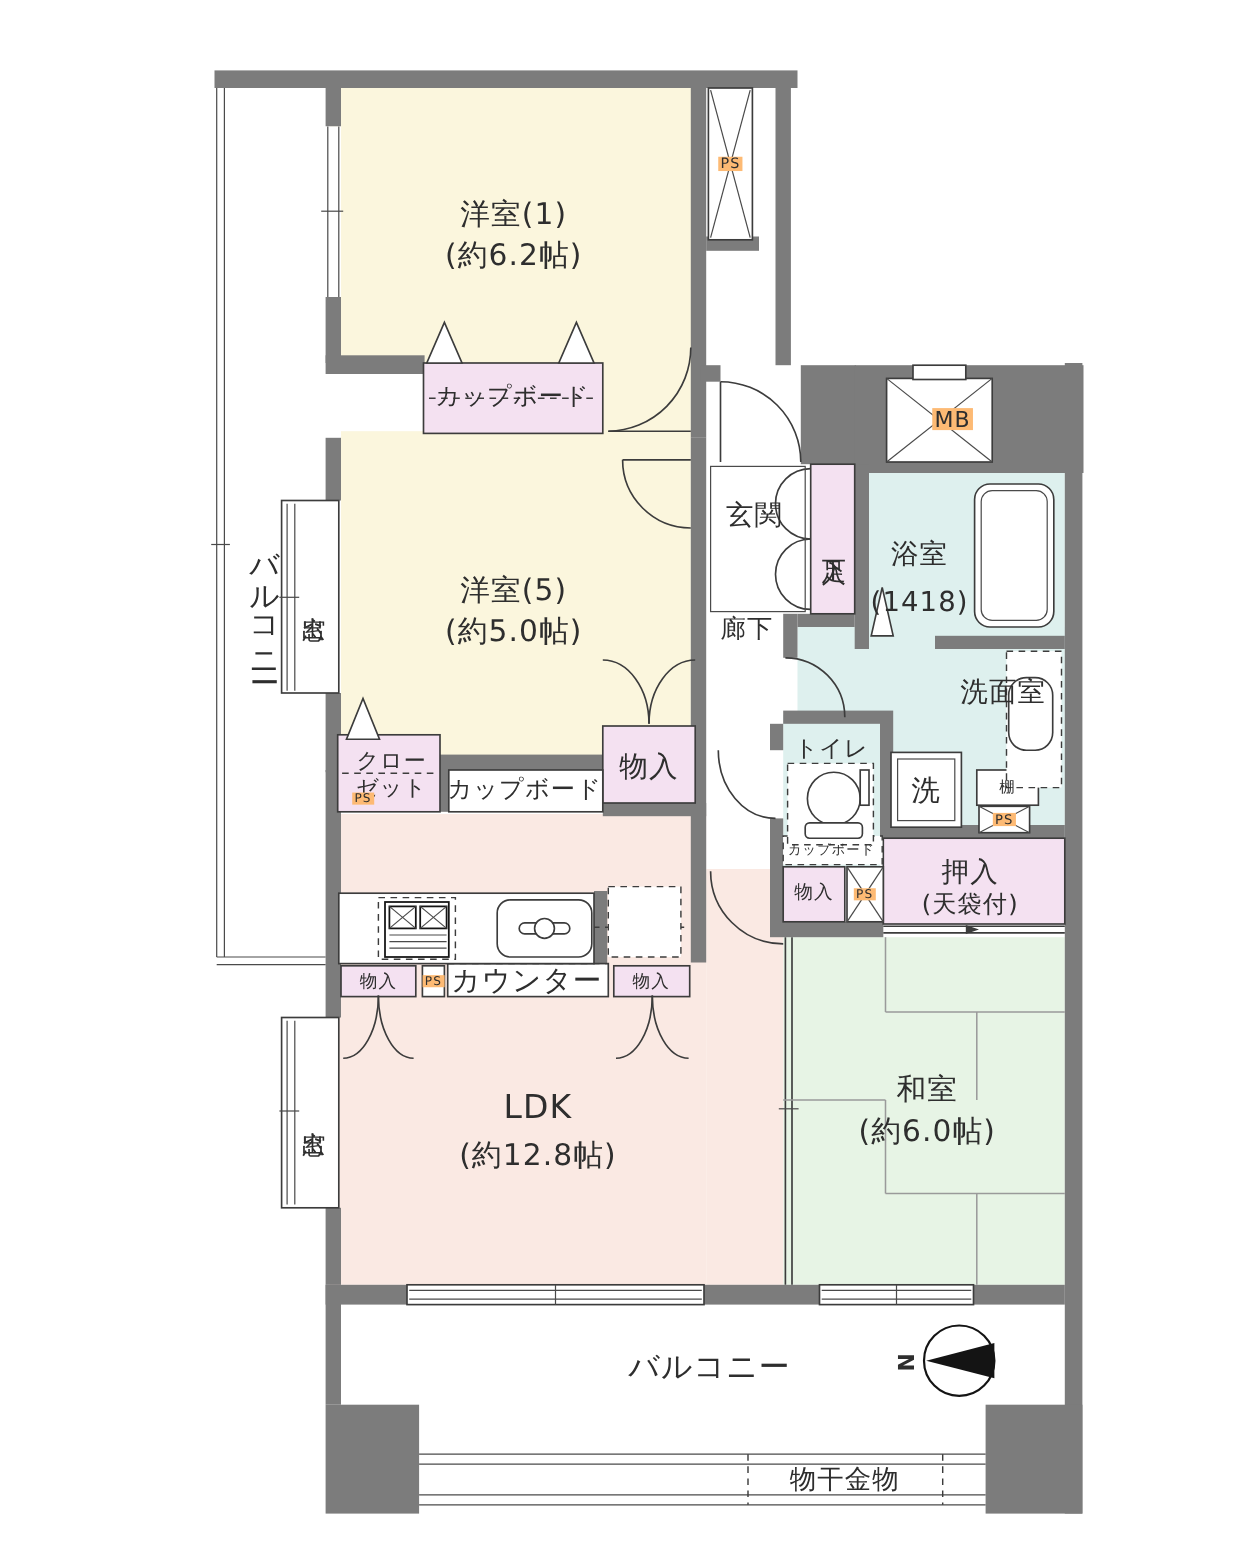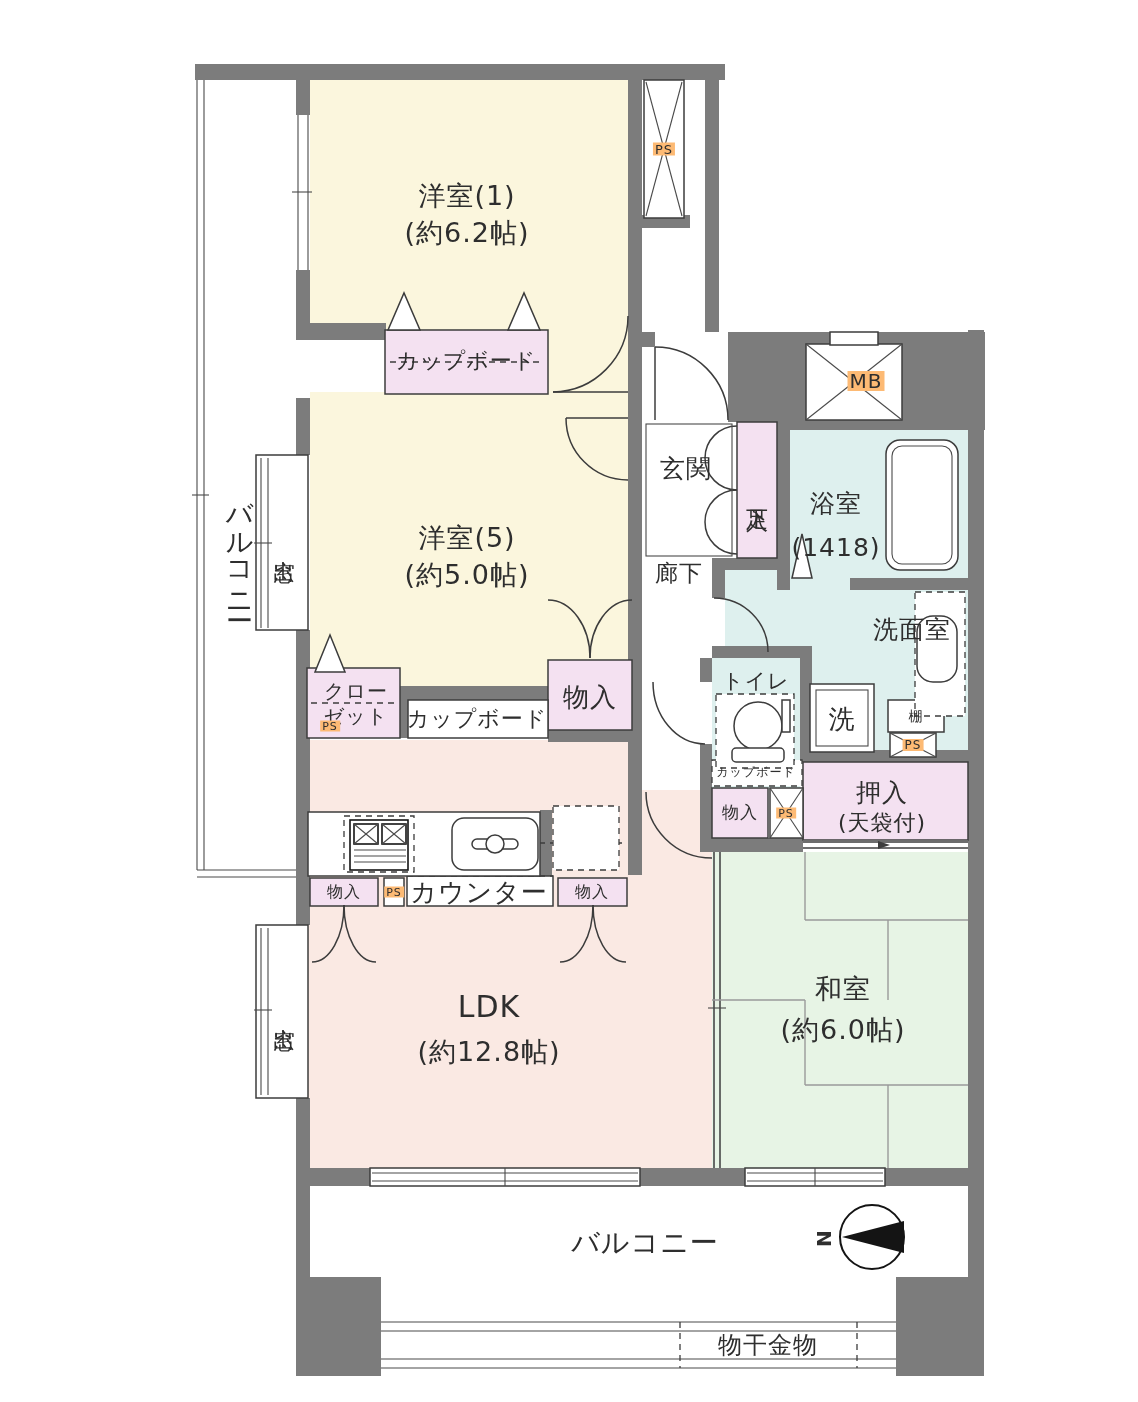--- a/index.html
+++ b/index.html
@@ -268,21 +268,21 @@
 <div class="lbl" style="left:912px;top:629px;font-size:25px;">洗面室</div>
 <div class="lbl" style="left:756px;top:681px;font-size:21px;">トイレ</div>
 <div class="lbl" style="left:842px;top:719px;font-size:26px;">洗</div>
 <div class="lbl" style="left:916px;top:716px;font-size:14px;">棚</div>
 <div class="lbl badge" style="left:913px;top:745px;font-size:12px;">PS</div>
 <div class="lbl" style="left:756px;top:772px;font-size:12px;">カップボード</div>
 <div class="lbl" style="left:740px;top:812px;font-size:17px;">物入</div>
 <div class="lbl badge" style="left:786px;top:813px;font-size:11px;">PS</div>
 <div class="lbl" style="left:882px;top:792px;font-size:25px;">押入</div>
 <div class="lbl" style="left:882px;top:823px;font-size:22px;">(天袋付)</div>
-<div class="lbl" style="left:843px;top:991px;font-size:27px;font-family:Liberation Mono, monospace;">和室</div>
+<div class="lbl" style="left:843px;top:991px;font-size:27px;">和室</div>
 <div class="lbl" style="left:843px;top:1029px;font-size:27px;">(約6.0帖)</div>
 <div class="lbl" style="left:489px;top:1007px;font-size:30px;">LDK</div>
 <div class="lbl" style="left:489px;top:1051px;font-size:27px;">(約12.8帖)</div>
 <div class="lbl" style="left:344px;top:892px;font-size:16px;">物入</div>
 <div class="lbl badge" style="left:394px;top:892px;font-size:11px;">PS</div>
 <div class="lbl" style="left:479px;top:892px;font-size:26px;">カウンター</div>
 <div class="lbl" style="left:592px;top:892px;font-size:16px;">物入</div>
 <div class="lbl vert" style="left:284px;top:1011px;font-size:22px;">出窓</div>
 <div class="lbl" style="left:645px;top:1243px;font-size:28px;">バルコニー</div>
 <div class="lbl" style="left:768px;top:1345px;font-size:24px;">物干金物</div>

